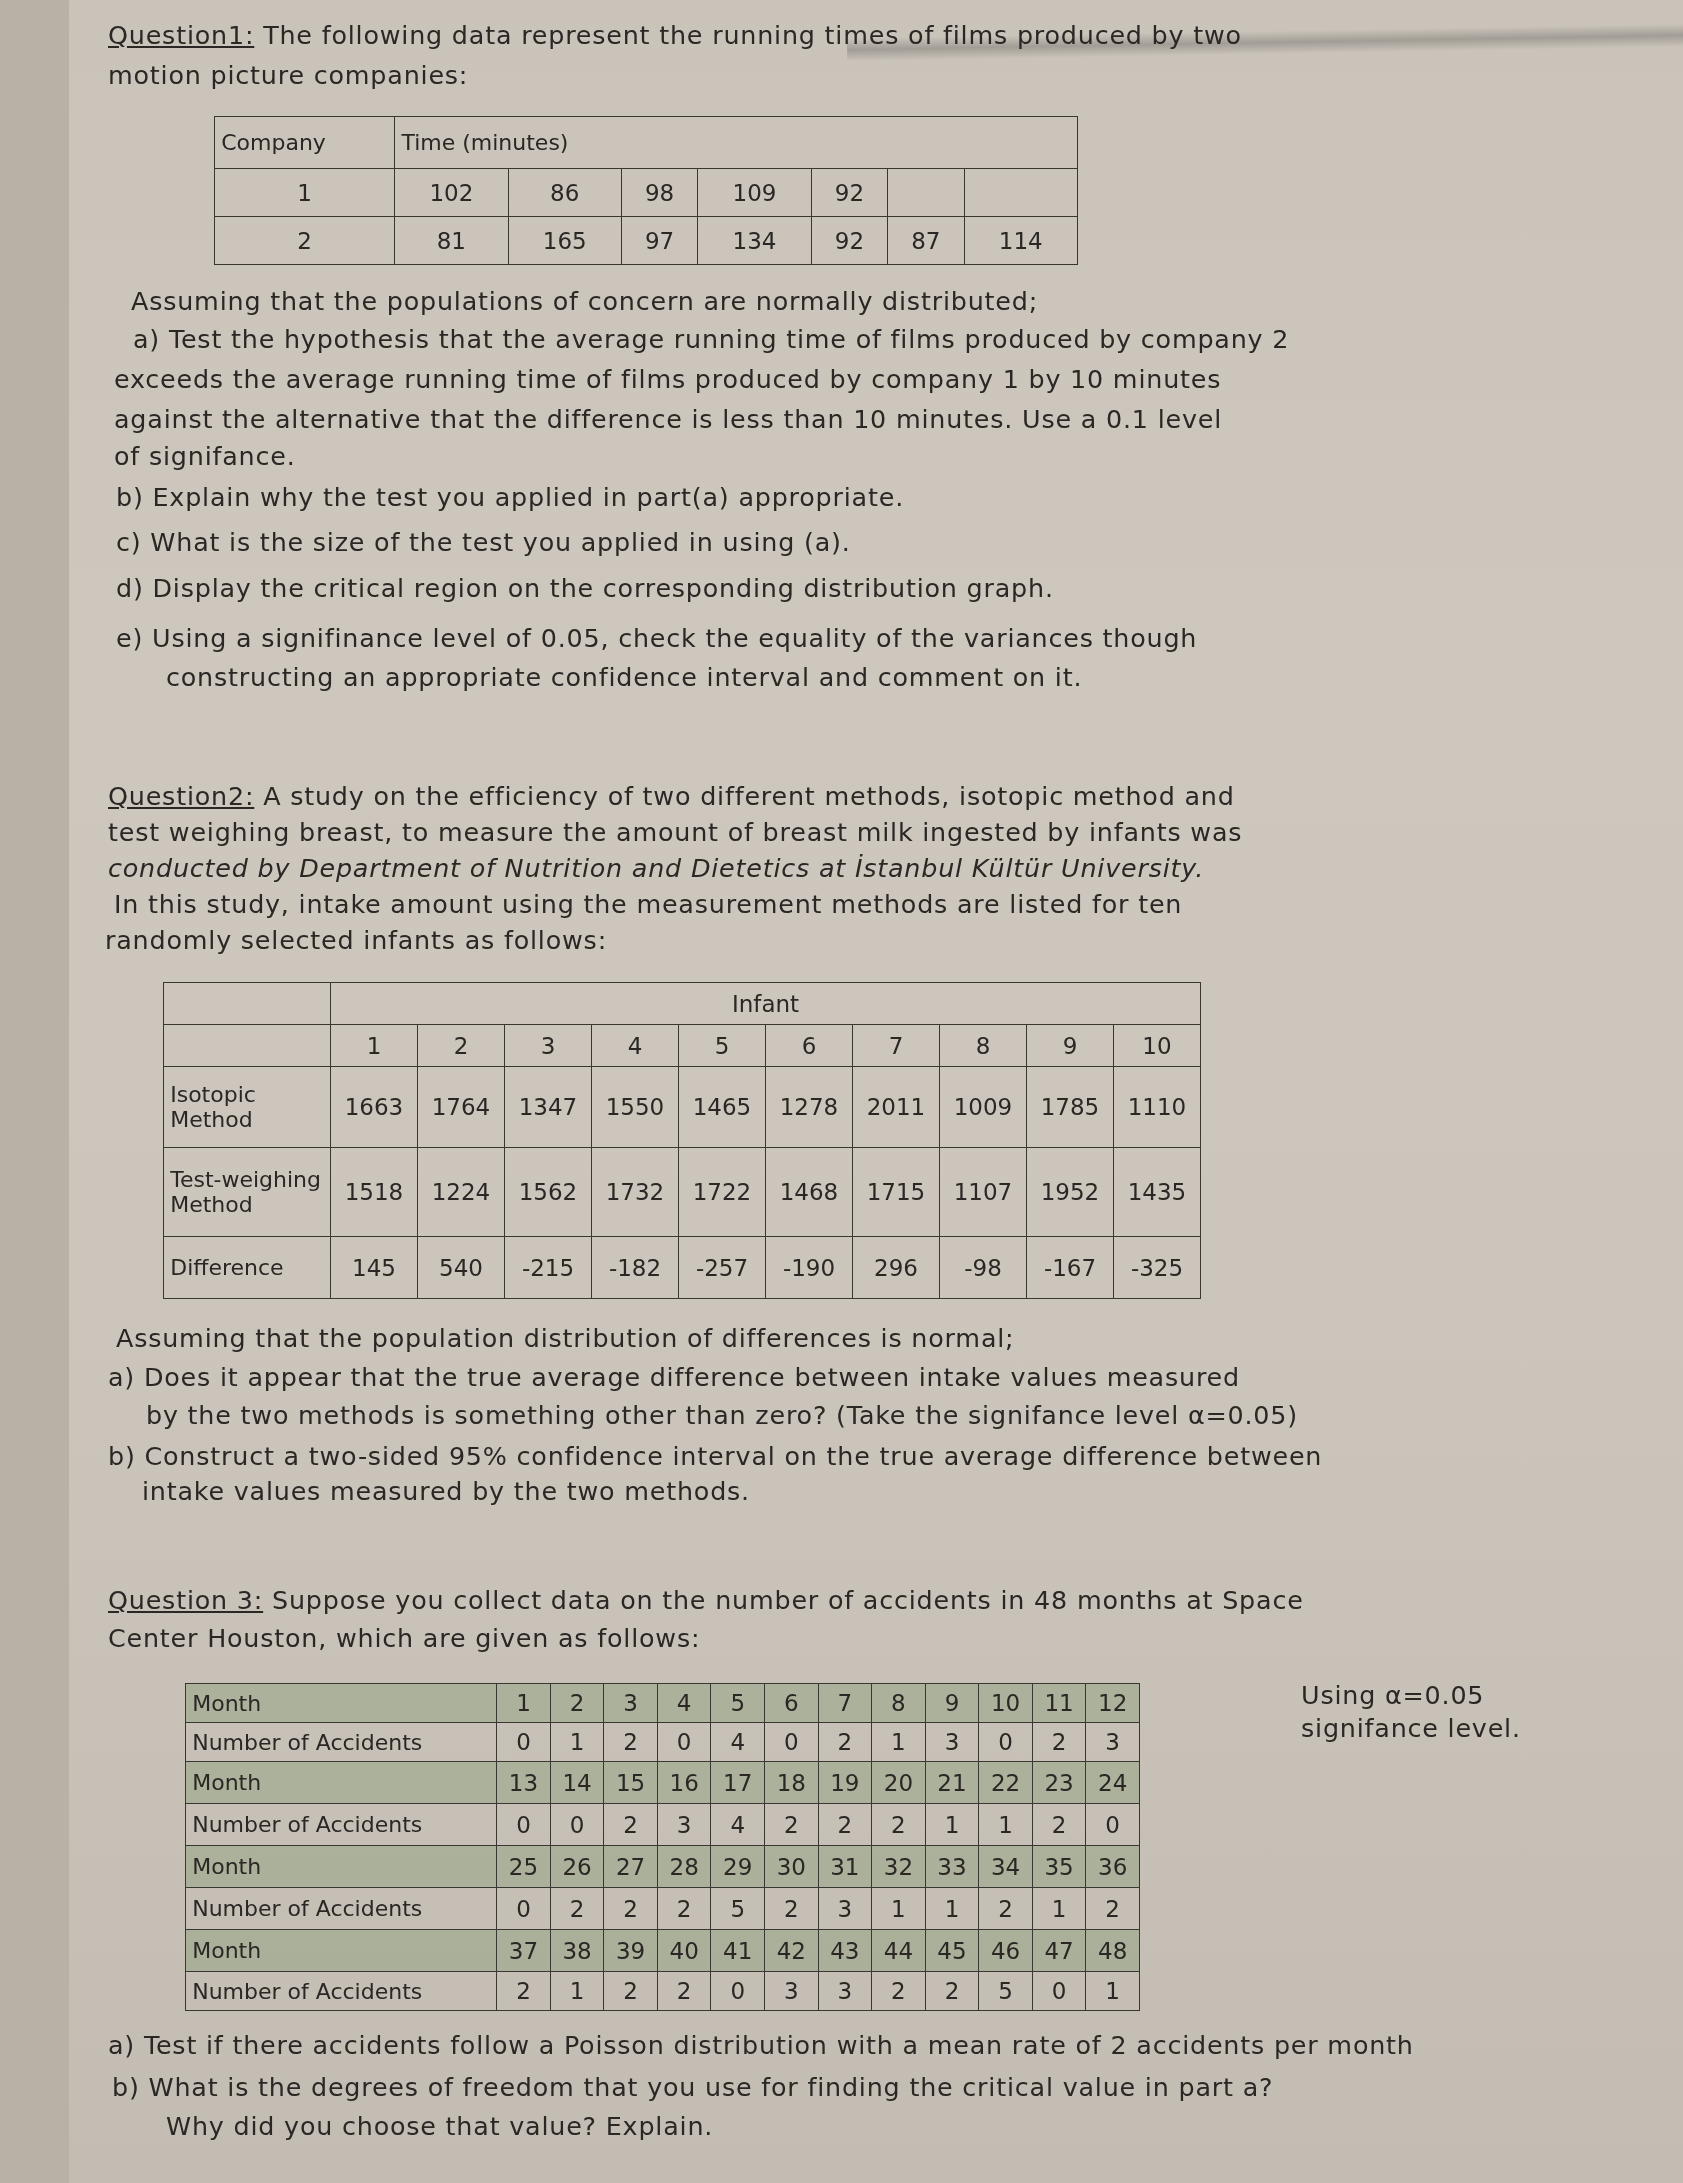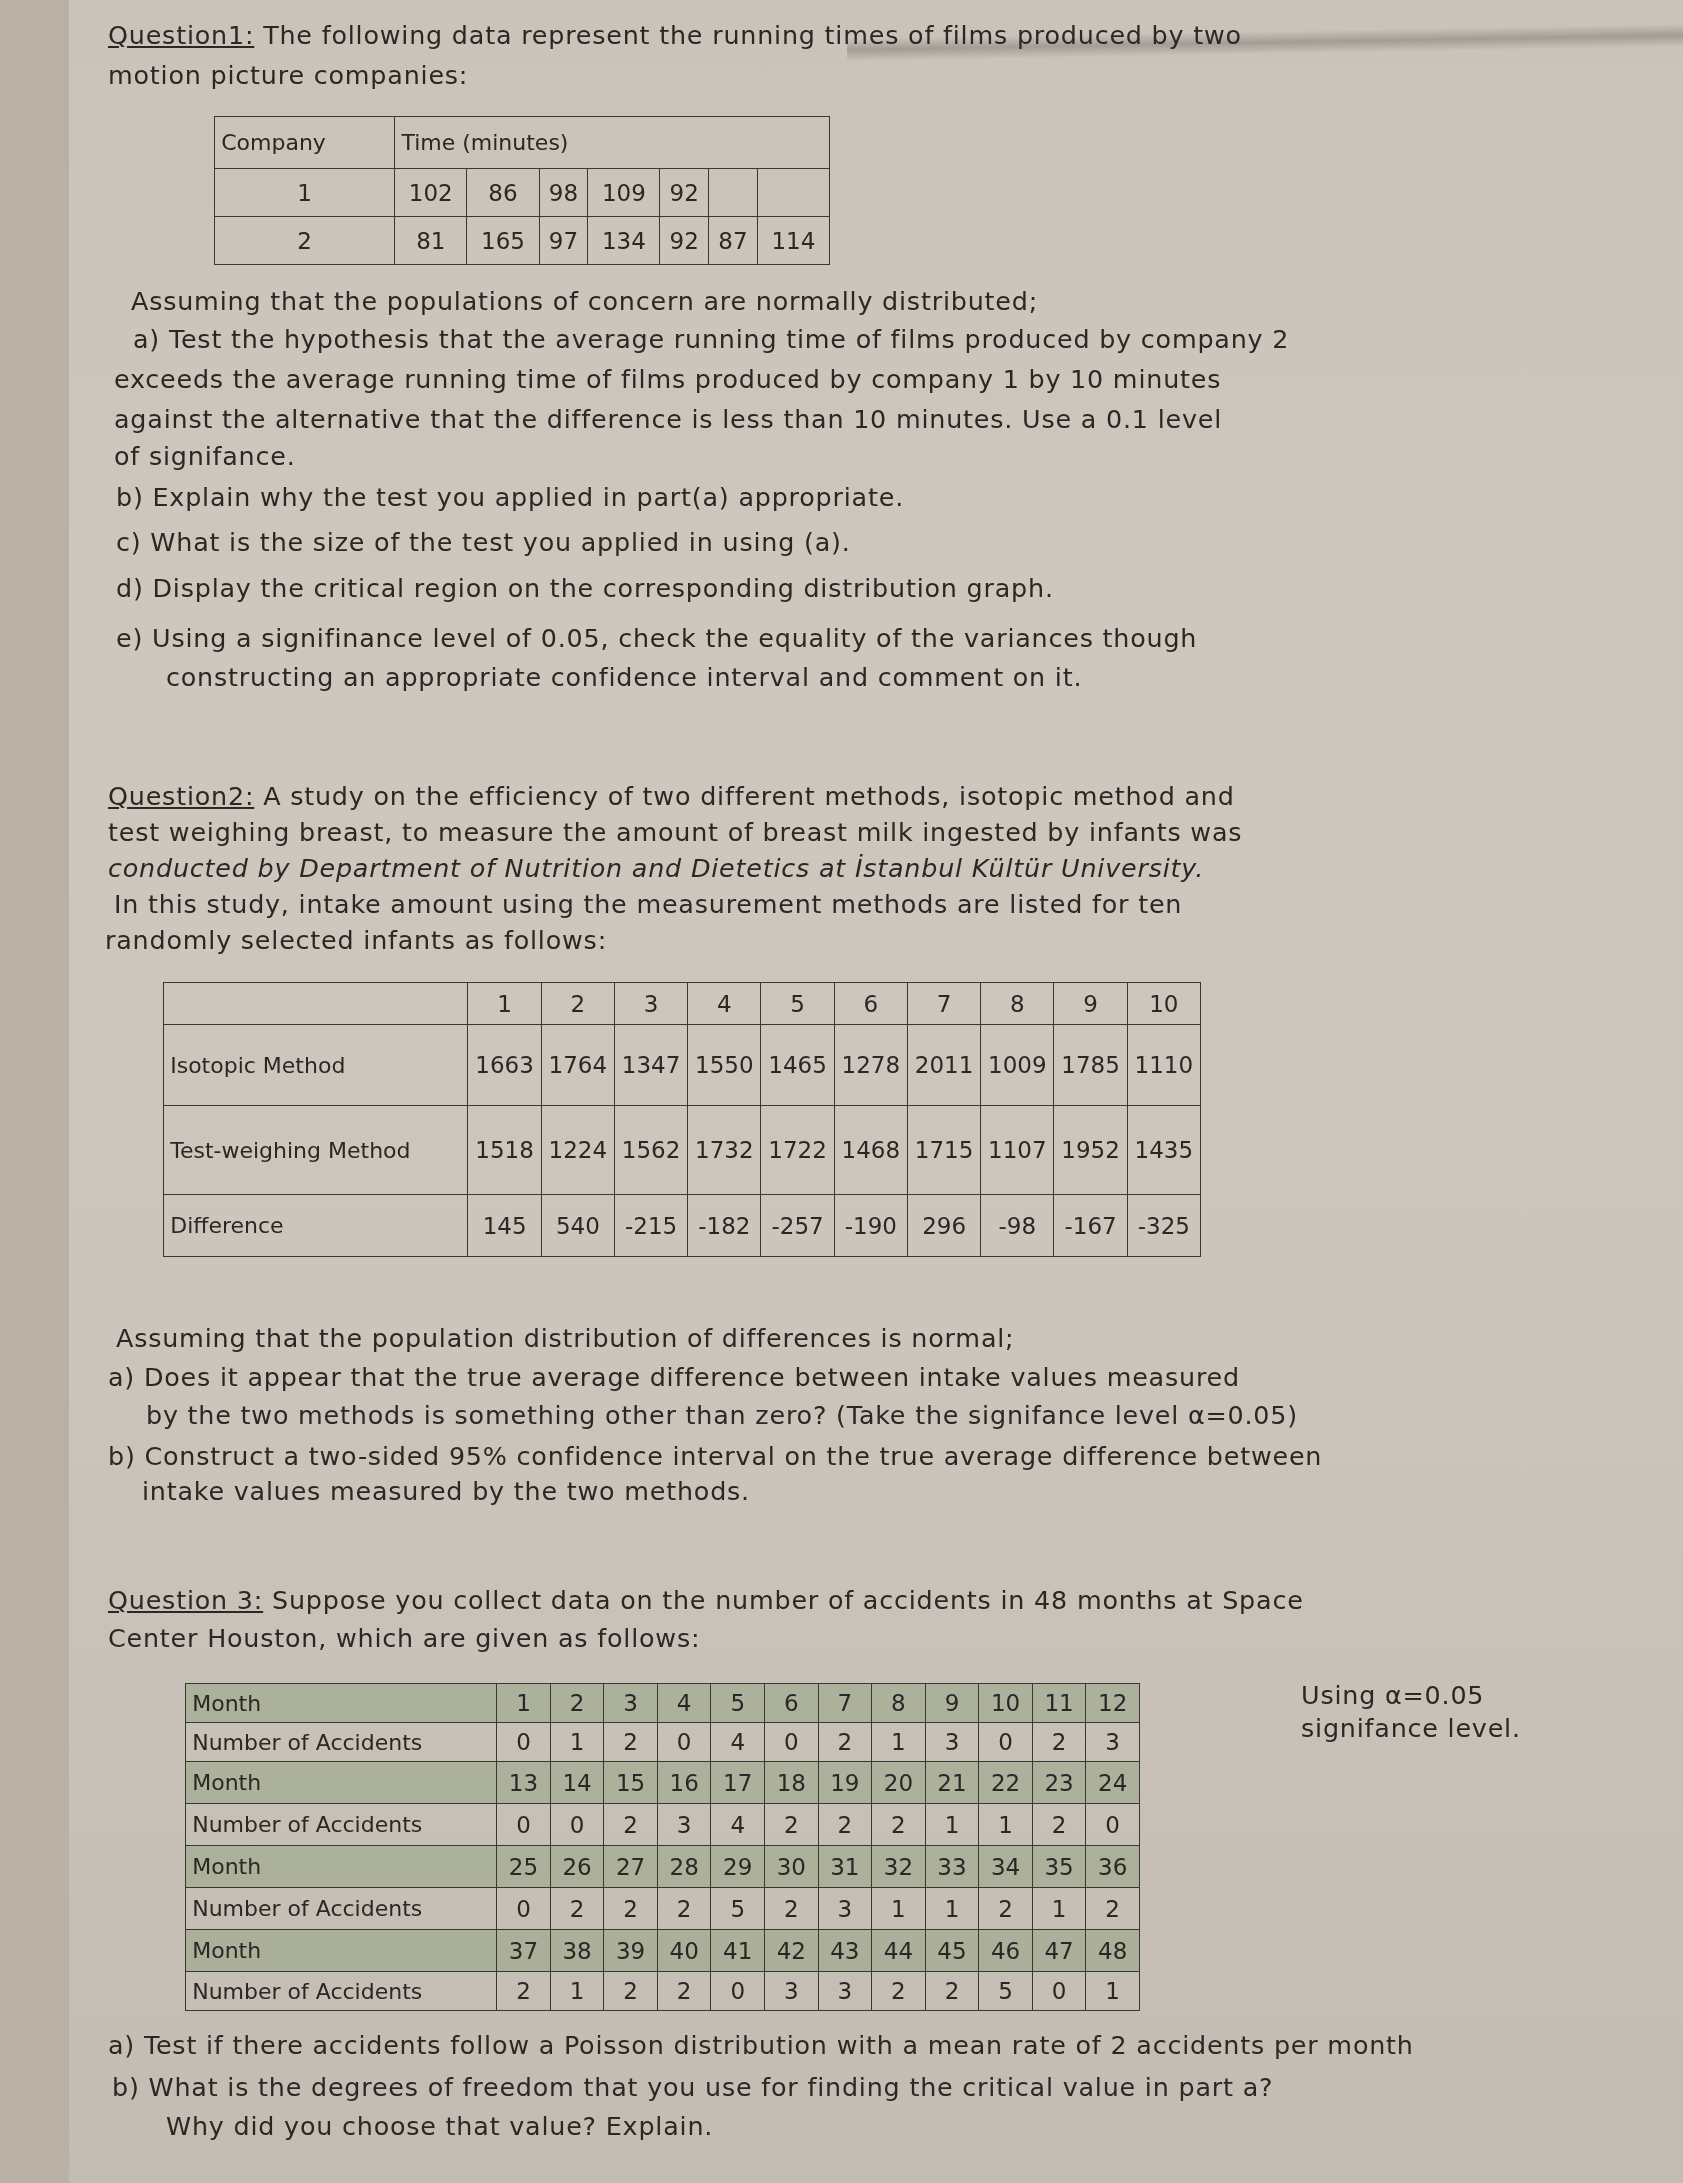--- a/index.html
+++ b/index.html
@@ -31,21 +31,21 @@
 
 <div class="paper"></div>
 <div class="shadow-top"></div>
 
 <div class="hw" style="left:108px;top:23px;">
   <span class="ul">Question1:</span>
   <span>The following data represent the running times of films produced by two</span>
 </div>
 <div class="hw" style="left:108px;top:63px;">motion picture companies:</div>
 
-<table class="hand" style="left:214px;top:116px;width:616px;">
+<table class="hand" style="left:214px;top:116px;width:864px;">
   <tbody>
       <tr style="height:52px;">
     <td class="lbl" style="width:173px;">Company</td>
     <td class="lbl" colspan="7">Time (minutes)</td>
   </tr>
   <tr style="height:48px;">
     <td>1</td>
     <td>102</td>
     <td>86</td>
     <td>98</td>
@@ -82,20 +82,24 @@
   <span class="ul">Question2:</span>
   <span>A study on the efficiency of two different methods, isotopic method and</span>
 </div>
 <div class="hw" style="left:108px;top:820px;">test weighing breast, to measure the amount of breast milk ingested by infants was</div>
 <div class="hw" style="left:108px;top:856px;font-style:italic;">conducted by Department of Nutrition and Dietetics at İstanbul Kültür University.</div>
 <div class="hw" style="left:114px;top:892px;">In this study, intake amount using the measurement methods are listed for ten</div>
 <div class="hw" style="left:105px;top:928px;">randomly selected infants as follows:</div>
 
 <table class="hand" style="left:163px;top:982px;width:1038px;">
   <tbody>
+      <tr style="height:42px;">
+    <td style="width:166px;"></td>
+    <td colspan="10">Infant</td>
+  </tr>
   <tr style="height:42px;">
     <td></td>
     <td>1</td>
     <td>2</td>
     <td>3</td>
     <td>4</td>
     <td>5</td>
     <td>6</td>
     <td>7</td>
     <td>8</td>

